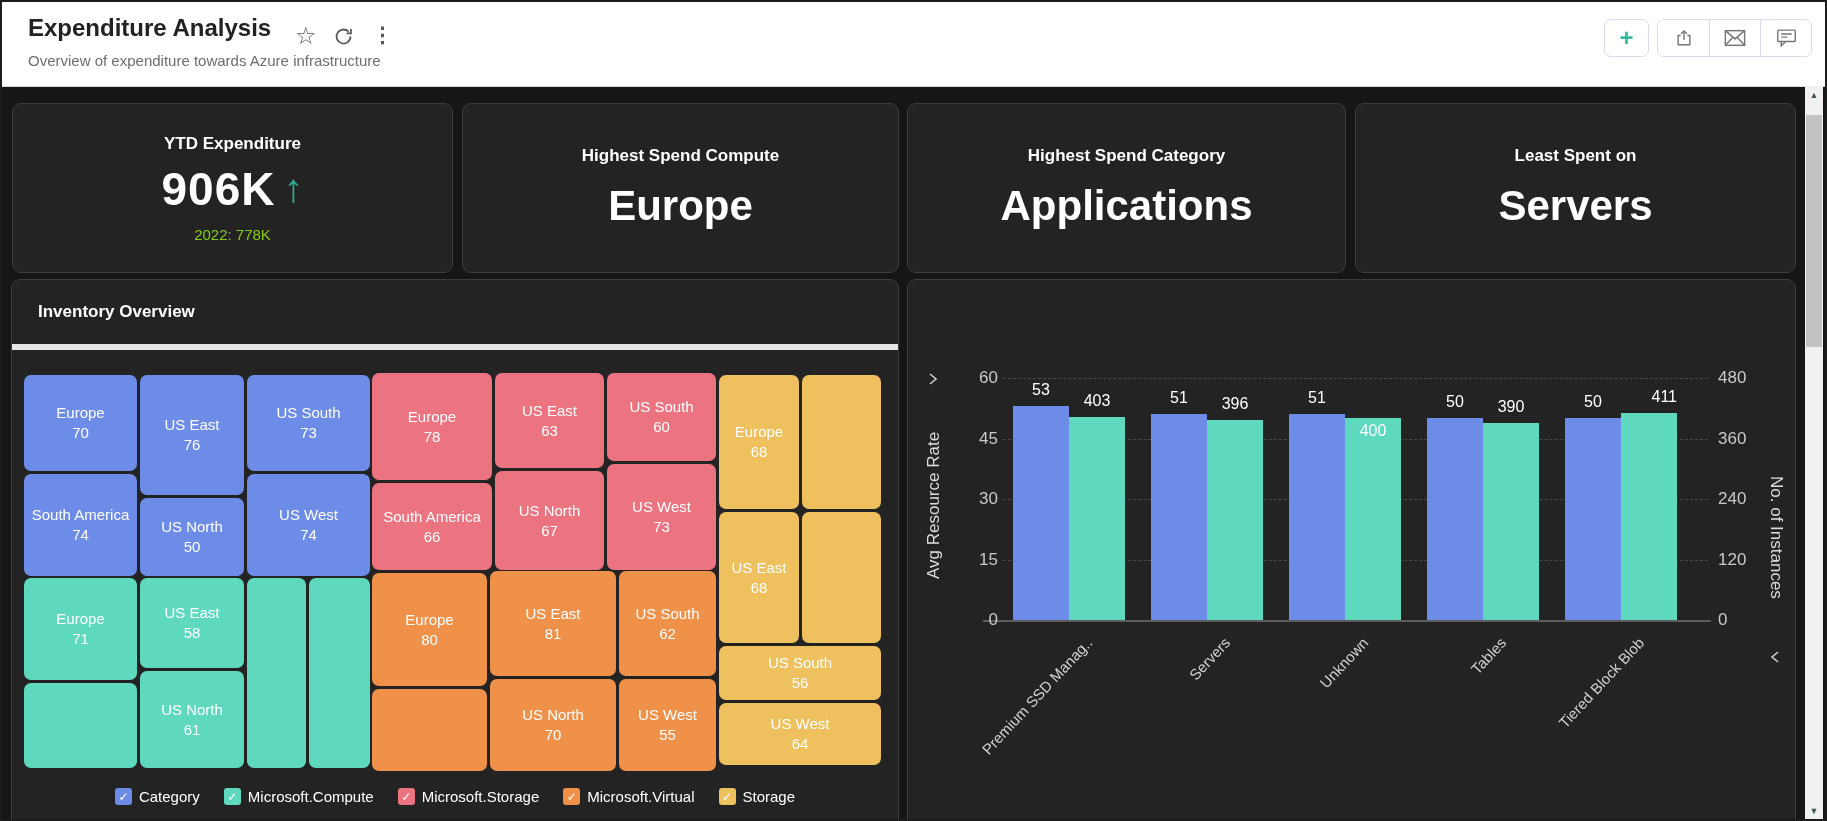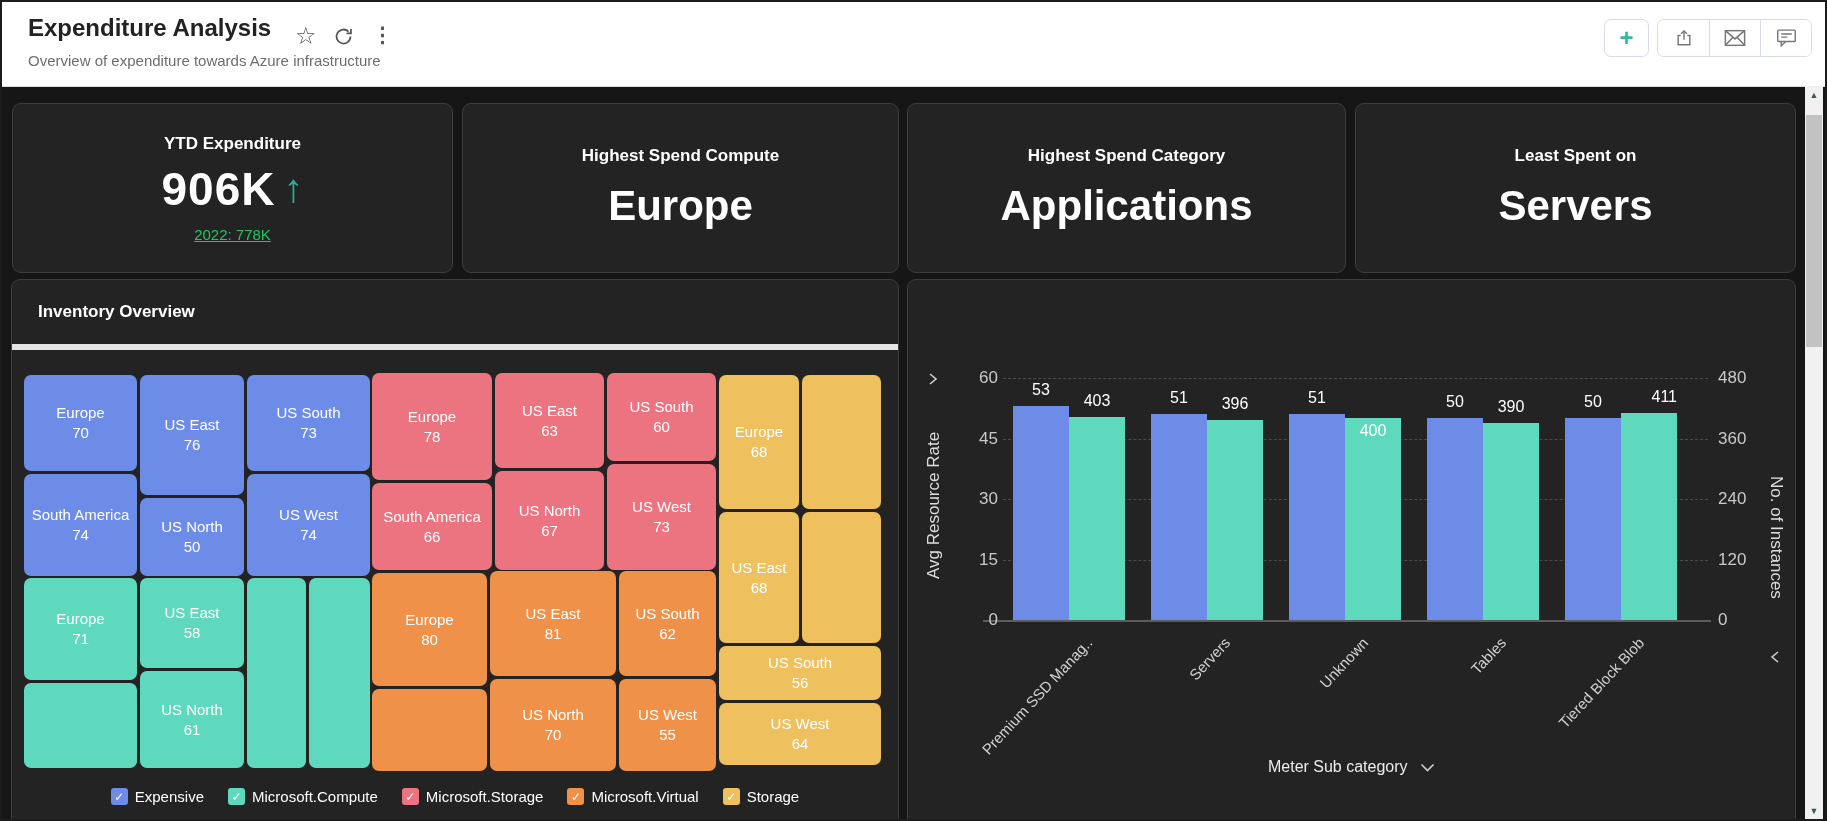--- a/index.html
+++ b/index.html
@@ -19,21 +19,21 @@
   .btn-group{display:flex;border:1px solid #d8daee;border-radius:7px;overflow:hidden;background:#fff;}
   .btn-group .gbtn{width:51px;border:none;border-left:1px solid #d8daee;background:#fff;display:flex;align-items:center;justify-content:center;cursor:pointer;}
   .btn-group .gbtn:first-child{border-left:none;}
   
   .kpi{position:absolute;top:101px;height:168px;background:#232323;border:1px solid #3d3d3d;border-radius:9px;
     display:flex;flex-direction:column;align-items:center;justify-content:center;color:#fff;}
   .kpi .t{font-size:17px;font-weight:bold;}
   .kpi .vrow{display:flex;align-items:center;margin-top:8px;}
   .kpi .v{font-size:46px;font-weight:bold;letter-spacing:1px;}
   .kpi .arrow{color:#2fae94;font-size:40px;margin-left:8px;font-weight:normal;}
-  .kpi .sub{font-size:15px;color:#22c55e;margin-top:10px;text-decoration:underline;}
+  .kpi .sub{font-size:15px;color:#84cc16;margin-top:10px;}
   .kpi .big{font-size:42px;font-weight:bold;margin-top:16px;}
   
   .panel{position:absolute;top:277px;height:560px;background:#232323;border:1px solid #3d3d3d;border-radius:9px;color:#fff;}
   .panel-head{height:70px;border-bottom:6px solid #e5e5e5;display:flex;align-items:center;padding-left:26px;
     font-size:17px;font-weight:bold;box-sizing:border-box;}
   
   .treemap{position:absolute;left:11px;top:93px;width:858px;height:398px;}
   .tm-block{position:absolute;border-radius:7px;display:flex;flex-direction:column;align-items:center;justify-content:center;
     color:#fff;font-size:15px;line-height:20px;text-align:center;white-space:nowrap;cursor:pointer;overflow:hidden;}
   .legend{position:absolute;left:0;right:0;display:flex;justify-content:center;gap:24px;}
@@ -238,21 +238,21 @@
           <div>56</div>
         </div>
         <div class="tm-block" style="left: 696px; top: 330px; width: 162px; height: 62px; background: rgb(238, 192, 94);">
           <div>US West</div>
           <div>64</div>
         </div>
       </div>
     <div class="legend tm-legend">
         <span class="legend-item">
           <span class="legend-box" style="background: rgb(109, 140, 232);">✓</span>
-          <span>Expensive</span>
+          <span>Category</span>
         </span>
         <span class="legend-item">
           <span class="legend-box" style="background: rgb(95, 217, 190);">✓</span>
           <span>Microsoft.Compute</span>
         </span>
         <span class="legend-item">
           <span class="legend-box" style="background: rgb(236, 116, 128);">✓</span>
           <span>Microsoft.Storage</span>
         </span>
         <span class="legend-item">
@@ -273,28 +273,20 @@
         <svg width="14" height="14" viewBox="0 0 14 14" fill="none" stroke="#cfcfcf" stroke-width="1.6">
             <path d="m4 2 6 5-6 5"></path>
           </svg>
       </span>
       <div class="ylab right">No. of Instances</div>
       <span class="axchev" style="left:860px;top:300px;">
         <svg width="14" height="14" viewBox="0 0 14 14" fill="none" stroke="#cfcfcf" stroke-width="1.6">
             <path d="m10 2-6 5 6 5"></path>
           </svg>
       </span>
-      <div class="x-title">
-        <span>Meter Sub category</span>
-        <span style="display:inline-block;margin-left:8px;">
-          <svg width="15" height="9" viewBox="0 0 15 9" fill="none" stroke="#cfcfcf" stroke-width="1.6">
-              <path d="m1.5 1.5 6 6 6-6"></path>
-            </svg>
-        </span>
-      </div>
 
     <div class="baseline" style="top: 270px;"></div>
         <div class="tick l" style="top: 260px;">0</div>
         <div class="gridline" style="top: 209.5px;"></div>
         <div class="tick l" style="top: 199.5px;">15</div>
         <div class="gridline" style="top: 149px;"></div>
         <div class="tick l" style="top: 139px;">30</div>
         <div class="gridline" style="top: 88.5px;"></div>
         <div class="tick l" style="top: 78.5px;">45</div>
         <div class="gridline" style="top: 28px;"></div>

